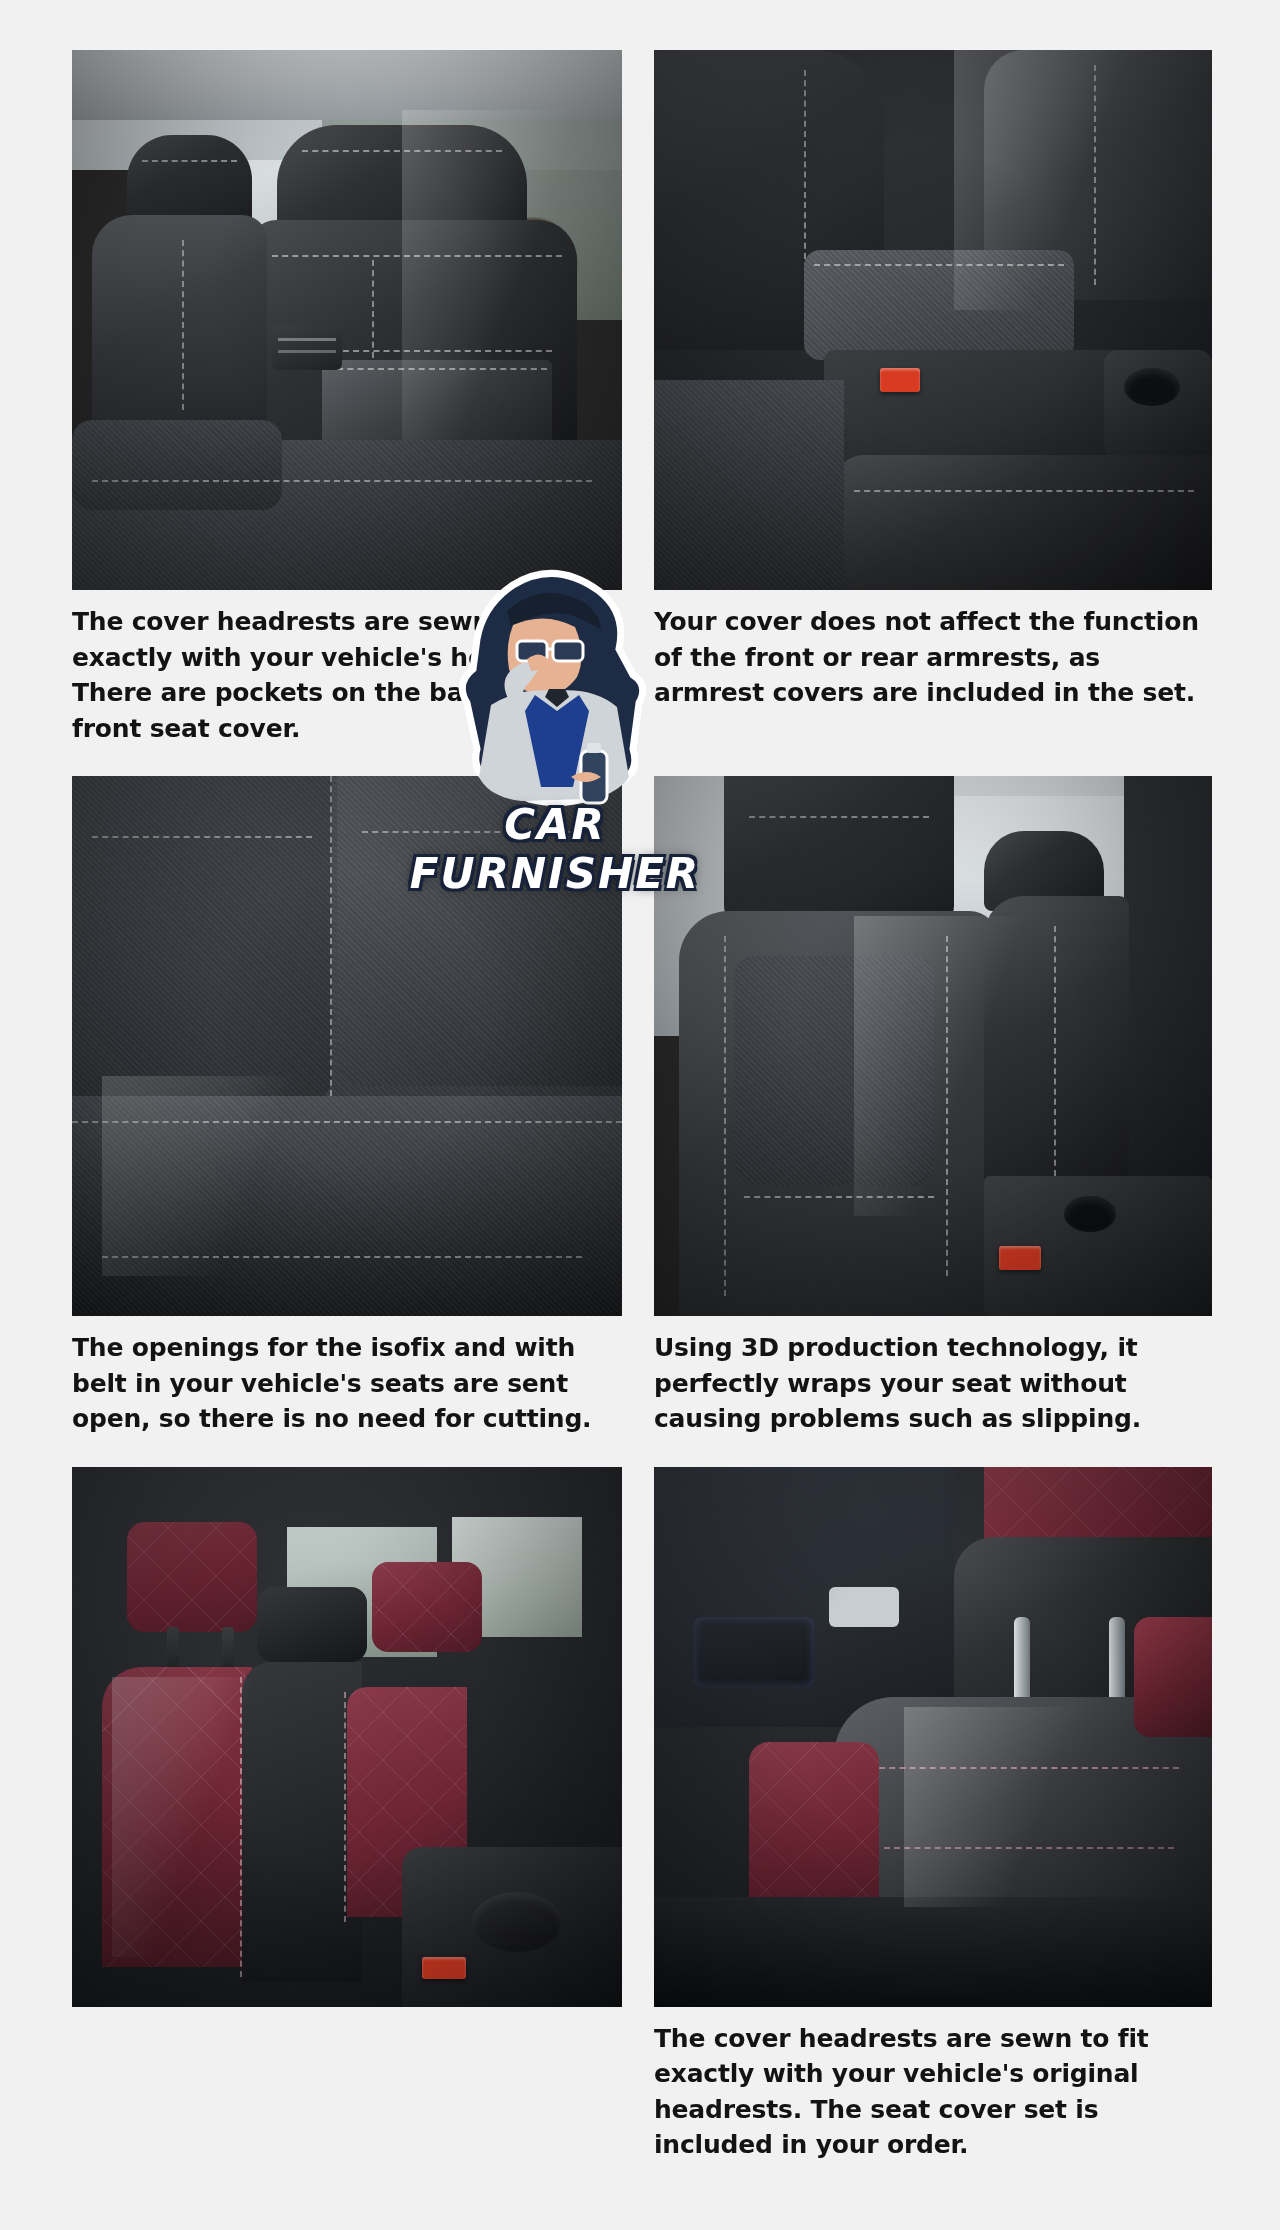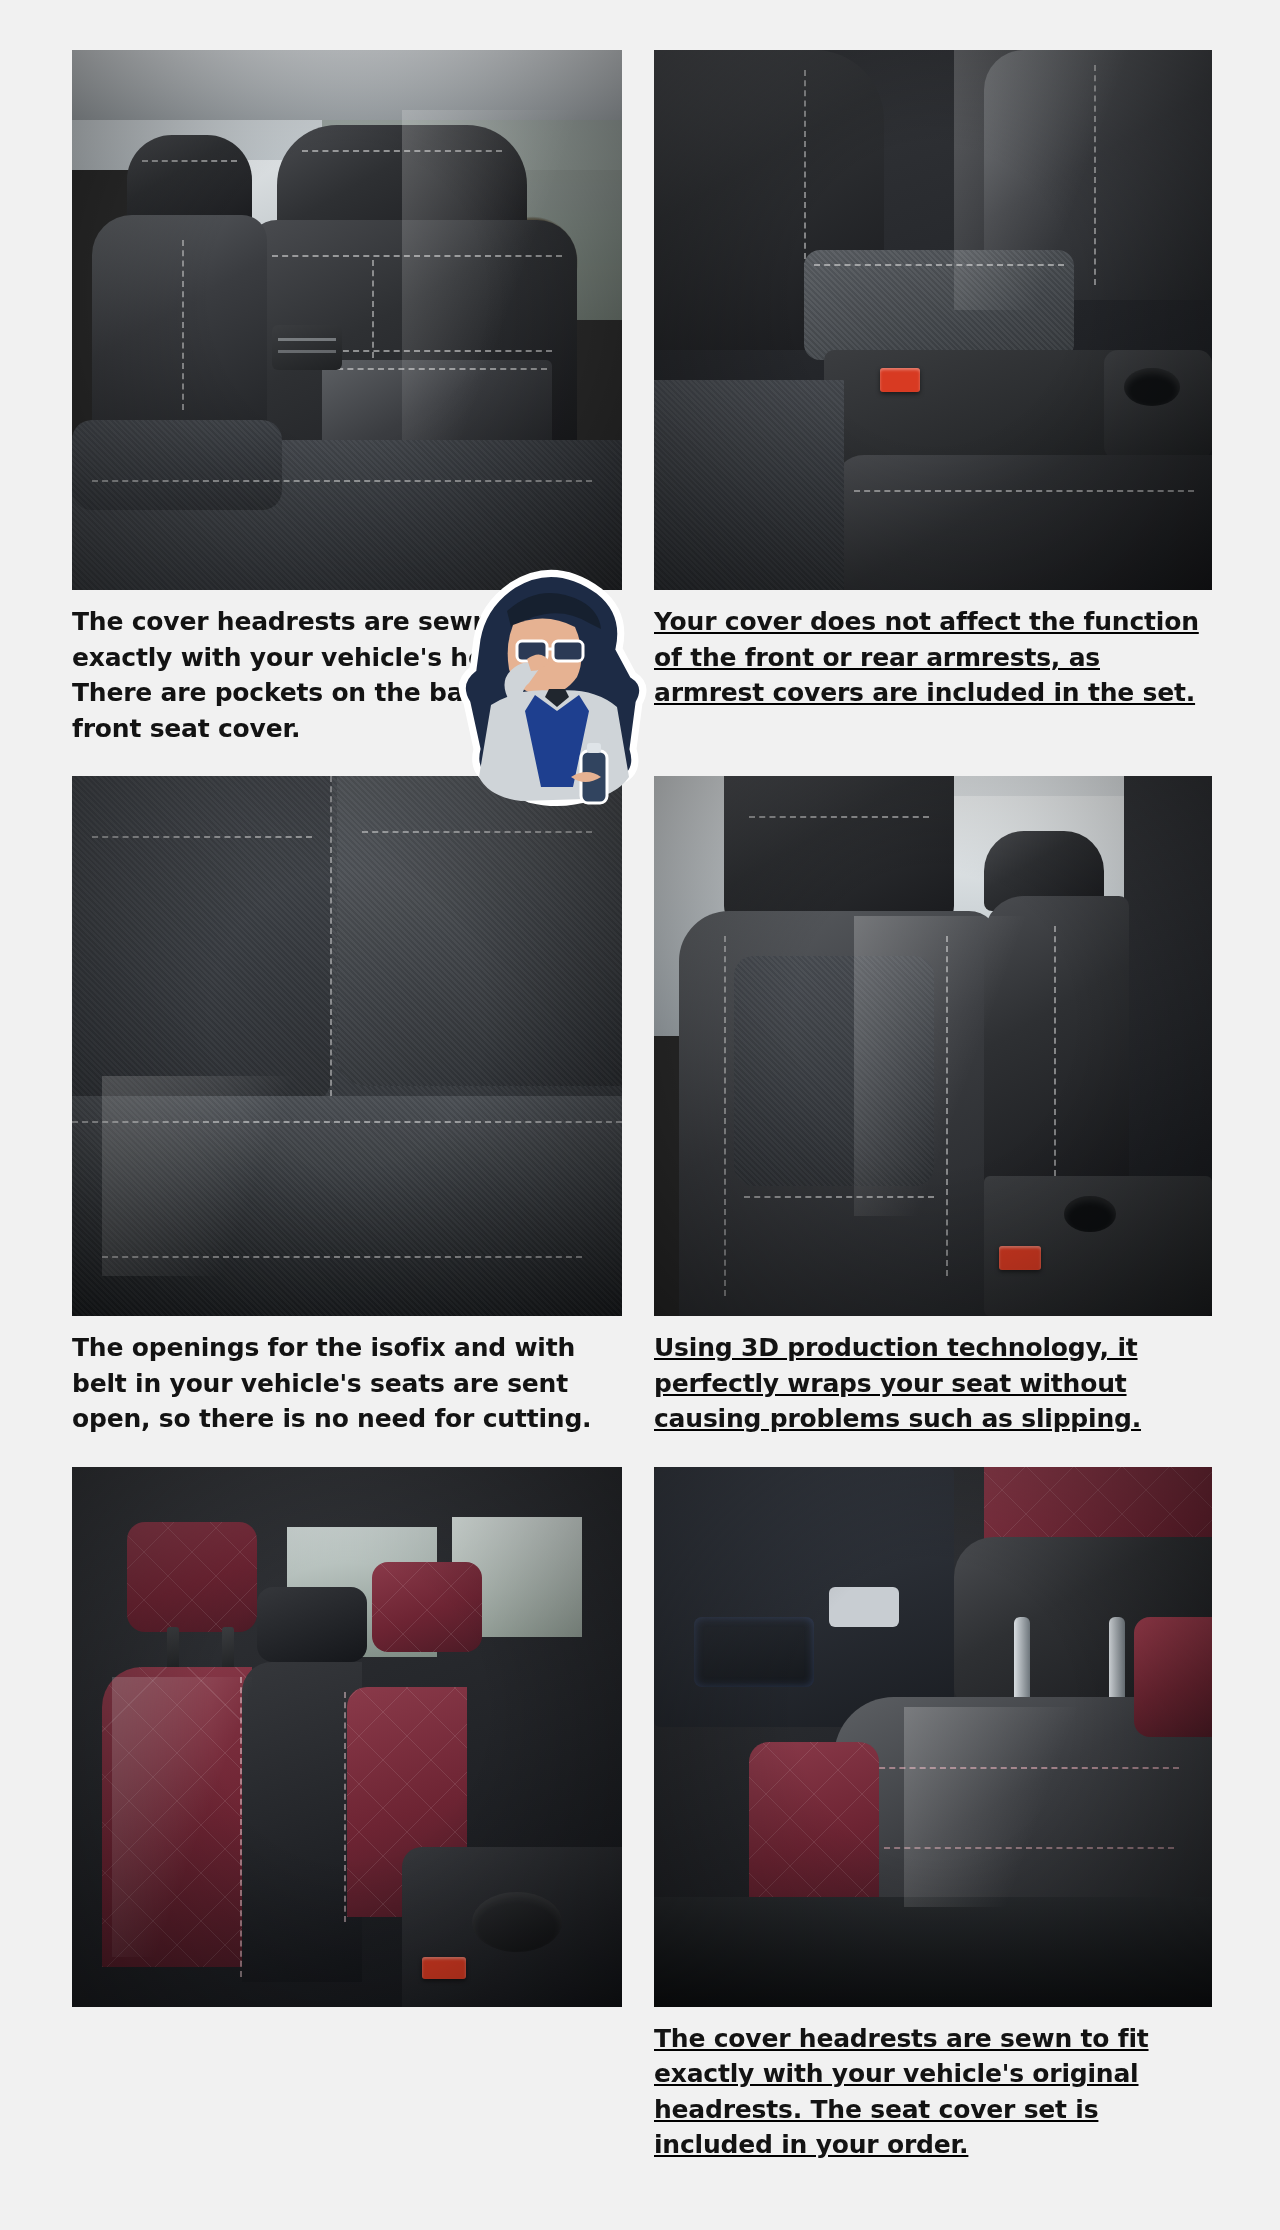--- a/index.html
+++ b/index.html
@@ -32,21 +32,20 @@
   }
   .cell {
     width: 570px;
     box-sizing: border-box;
     padding-right: 20px;
     margin-bottom: 30px;
   }
   .cell.right {
     padding-right: 0;
     padding-left: 12px;
-    text-decoration: underline;
   }
   .photo {
     position: relative;
     width: 550px;
     height: 540px;
     overflow: hidden;
     background: #2b2b2b;
   }
   .cell.right .photo {
     width: 558px;
@@ -363,15 +362,16 @@
       <path d="M150 142 l12 10 l12 -10 l-4 -8 l-16 0 z" fill="#20262e"></path>
 
       <path d="M118 152 q-18 -26 2 -40 q14 -10 24 2 l-10 14 q-10 8 -4 22 z" fill="#cfd4d8"></path>
       <path d="M132 104 q14 -10 22 2 q-6 10 -18 10 z" fill="#e6b292"></path>
 
       <path d="M196 160 q22 12 18 44 l-6 34 q-16 8 -26 -6 l8 -34 z" fill="#cfd4d8"></path>
       <rect x="186" y="196" width="26" height="52" rx="7" fill="#31445f" stroke="#ffffff" stroke-width="3"></rect>
       <rect x="192" y="188" width="14" height="10" rx="3" fill="#dfe4e8"></rect>
       <path d="M176 222 q16 -10 30 0 q-16 10 -30 0 z" fill="#e6b292"></path>
     </svg>
+    <div class="wm-text">CAR FURNISHER</div>
   </div>
 
 </div>
 
 </body></html>

